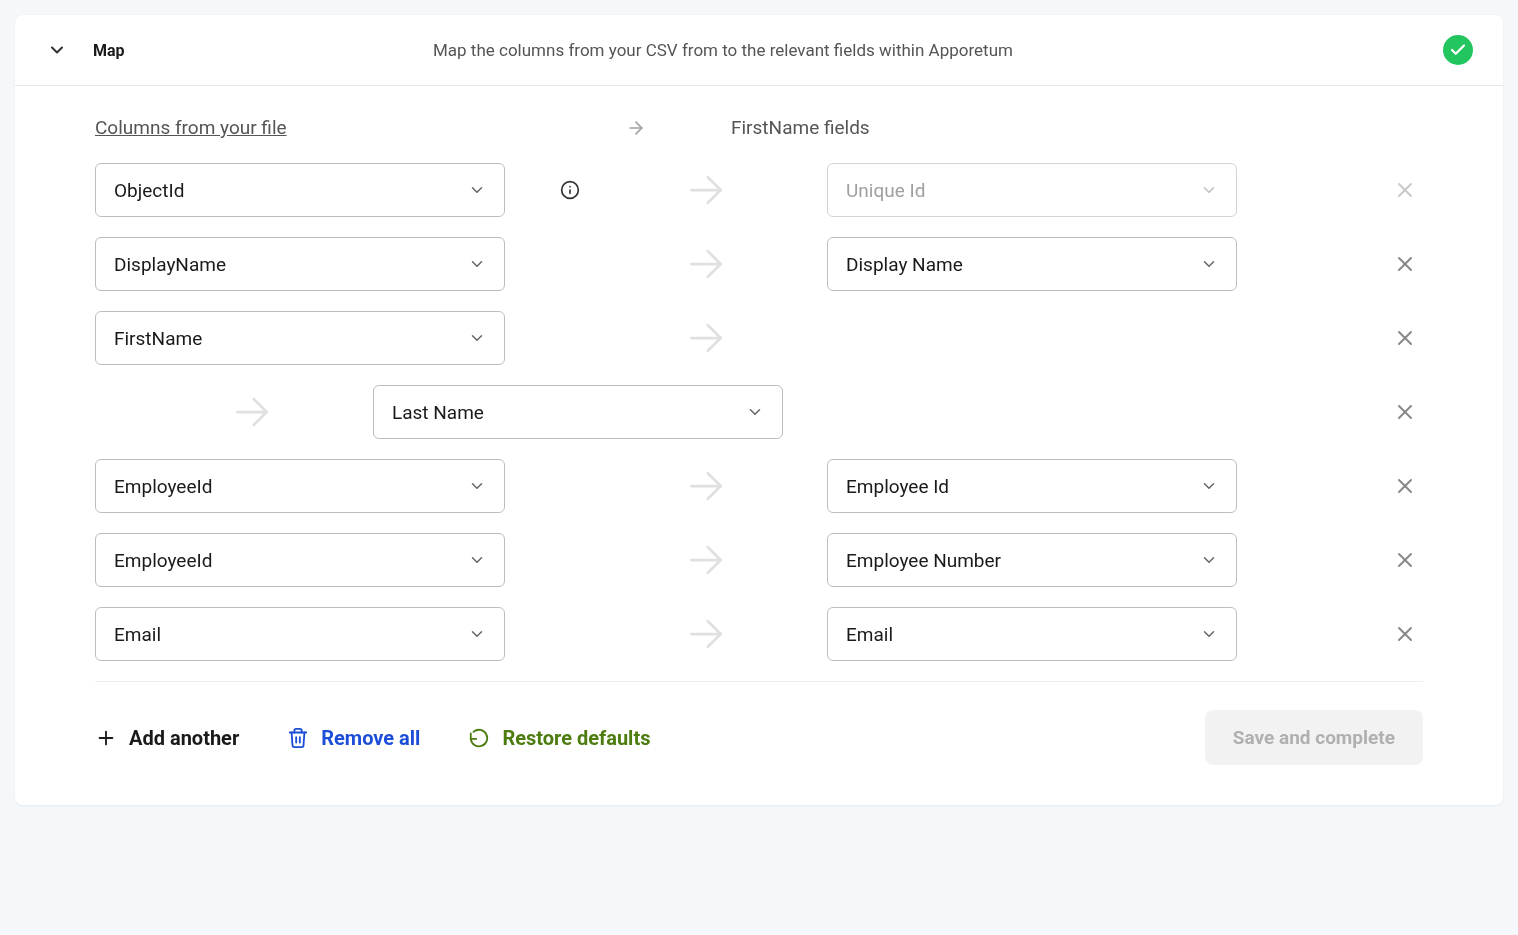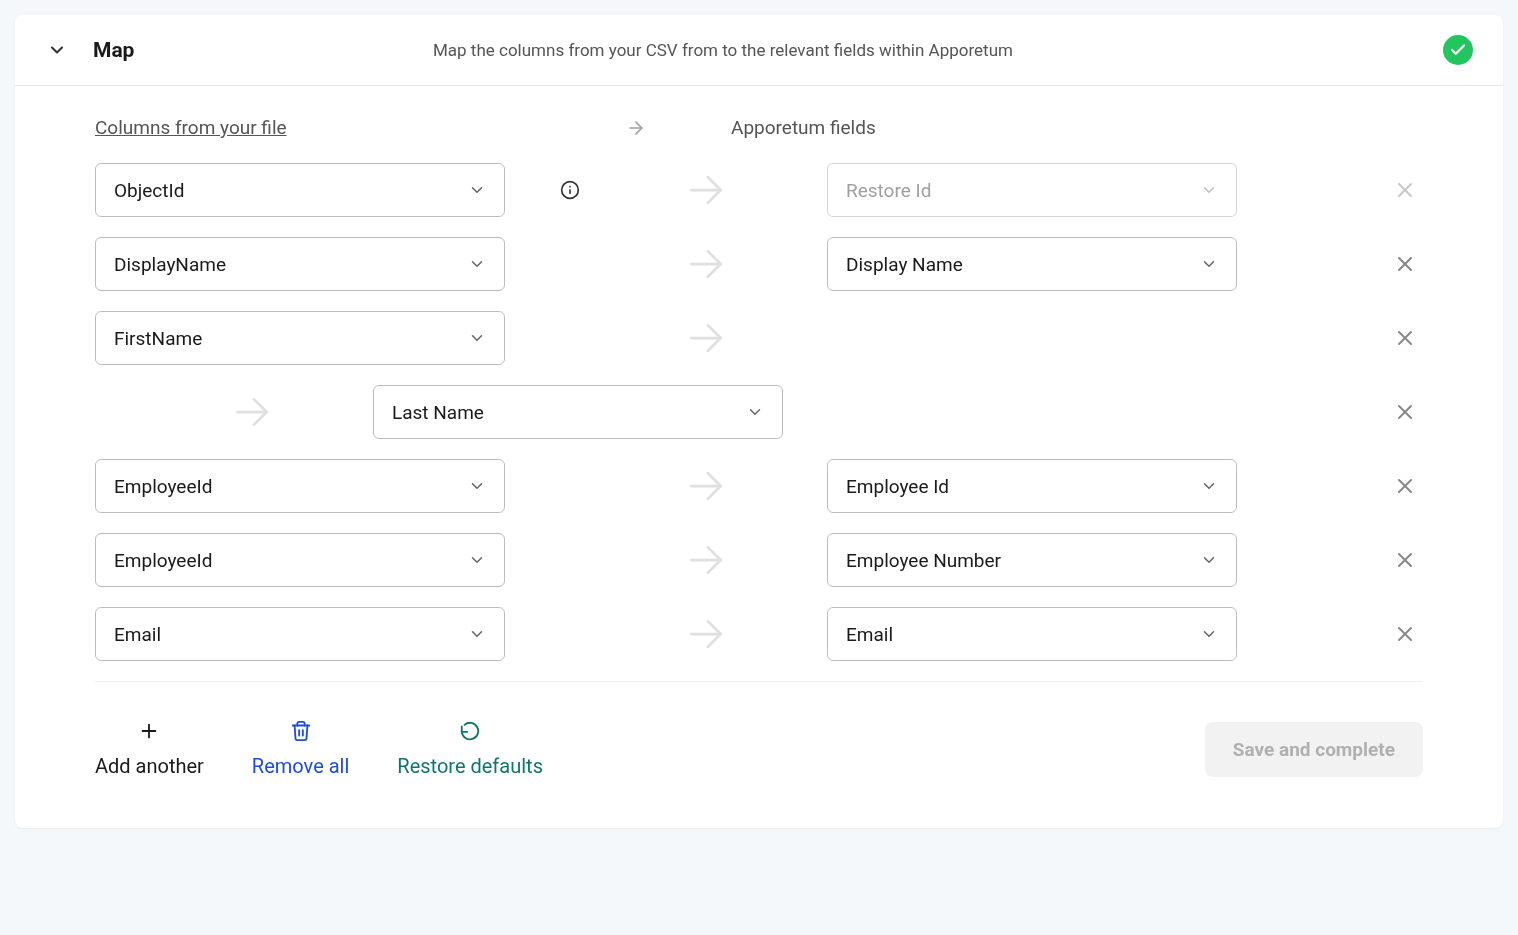--- a/index.html
+++ b/index.html
@@ -30,21 +30,21 @@
       width: 24px;
       height: 24px;
       display: flex;
       align-items: center;
       justify-content: center;
       cursor: pointer;
       margin-right: 24px;
       color: #333;
     }
     .header-title {
-      font-size: 21px;
+      font-size: 16px;
       font-weight: 700;
       color: #1a1a1a;
       width: 340px;
     }
     .header-subtitle {
       font-size: 17px;
       color: #555;
       flex: 1;
     }
     .status-badge {
@@ -153,29 +153,28 @@
     }
     .footer {
       display: flex;
       align-items: center;
     }
     .footer-btn {
       display: flex;
       align-items: center;
       gap: 12px;
       font-size: 20px;
-      font-weight: 400;
+      font-weight: 700;
       cursor: pointer;
       padding: 10px 0;
       margin-right: 48px;
-      flex-direction: column;
     }
     .footer-btn.add { color: #1a1a1a; }
     .footer-btn.remove { color: #1d4ed8; }
-    .footer-btn.restore { color: #0f766e; }
+    .footer-btn.restore { color: #4d7c0f; }
     .save-btn {
       margin-left: auto;
       background: #f2f2f2;
       color: #b0b0b0;
       font-size: 19px;
       font-weight: 700;
       padding: 16px 28px;
       border-radius: 8px;
       cursor: default;
     }
@@ -203,21 +202,21 @@
   <div class="card-body">
     <div class="columns-header">
       <div class="col-left-header">Columns from your file</div>
       <div class="info-placeholder"></div>
       <div class="col-arrow-header">
         <svg width="20" height="20" viewBox="0 0 24 24" fill="none" stroke="currentColor" stroke-width="2" stroke-linecap="round" stroke-linejoin="round">
             <line x1="5" y1="12" x2="19" y2="12"></line>
             <polyline points="12 5 19 12 12 19"></polyline>
           </svg>
       </div>
-      <div class="col-right-header">Apporetum fields</div>
+      <div class="col-right-header">FirstName fields</div>
     </div>
 
     <div id="mappings-container">
         <div class="mapping-row">
           <div class="select-box">
             <span>ObjectId</span>
             <span class="select-chevron">
               <svg width="18" height="18" viewBox="0 0 24 24" fill="none" stroke="currentColor" stroke-width="2" stroke-linecap="round" stroke-linejoin="round">
                 <polyline points="6 9 12 15 18 9"></polyline>
               </svg>
@@ -230,21 +229,21 @@
               <line x1="12" y1="8" x2="12.01" y2="8"></line>
             </svg>
           </div>
           <div class="arrow-col">
             <svg width="44" height="44" viewBox="0 0 24 24" fill="none" stroke="currentColor" stroke-width="1.5" stroke-linecap="round" stroke-linejoin="round">
               <line x1="4" y1="12" x2="20" y2="12"></line>
               <polyline points="13 5 20 12 13 19"></polyline>
             </svg>
           </div>
           <div class="select-box disabled">
-            <span>Restore Id</span>
+            <span>Unique Id</span>
             <span class="select-chevron">
               <svg width="18" height="18" viewBox="0 0 24 24" fill="none" stroke="currentColor" stroke-width="2" stroke-linecap="round" stroke-linejoin="round">
                 <polyline points="6 9 12 15 18 9"></polyline>
               </svg>
             </span>
           </div>
           <div class="remove-col">
             <div class="remove-btn disabled"><span><svg width="24" height="24" viewBox="0 0 24 24" fill="none" stroke="currentColor" stroke-width="2" stroke-linecap="round" stroke-linejoin="round">
                   <line x1="18" y1="6" x2="6" y2="18"></line>
                   <line x1="6" y1="6" x2="18" y2="18"></line>

